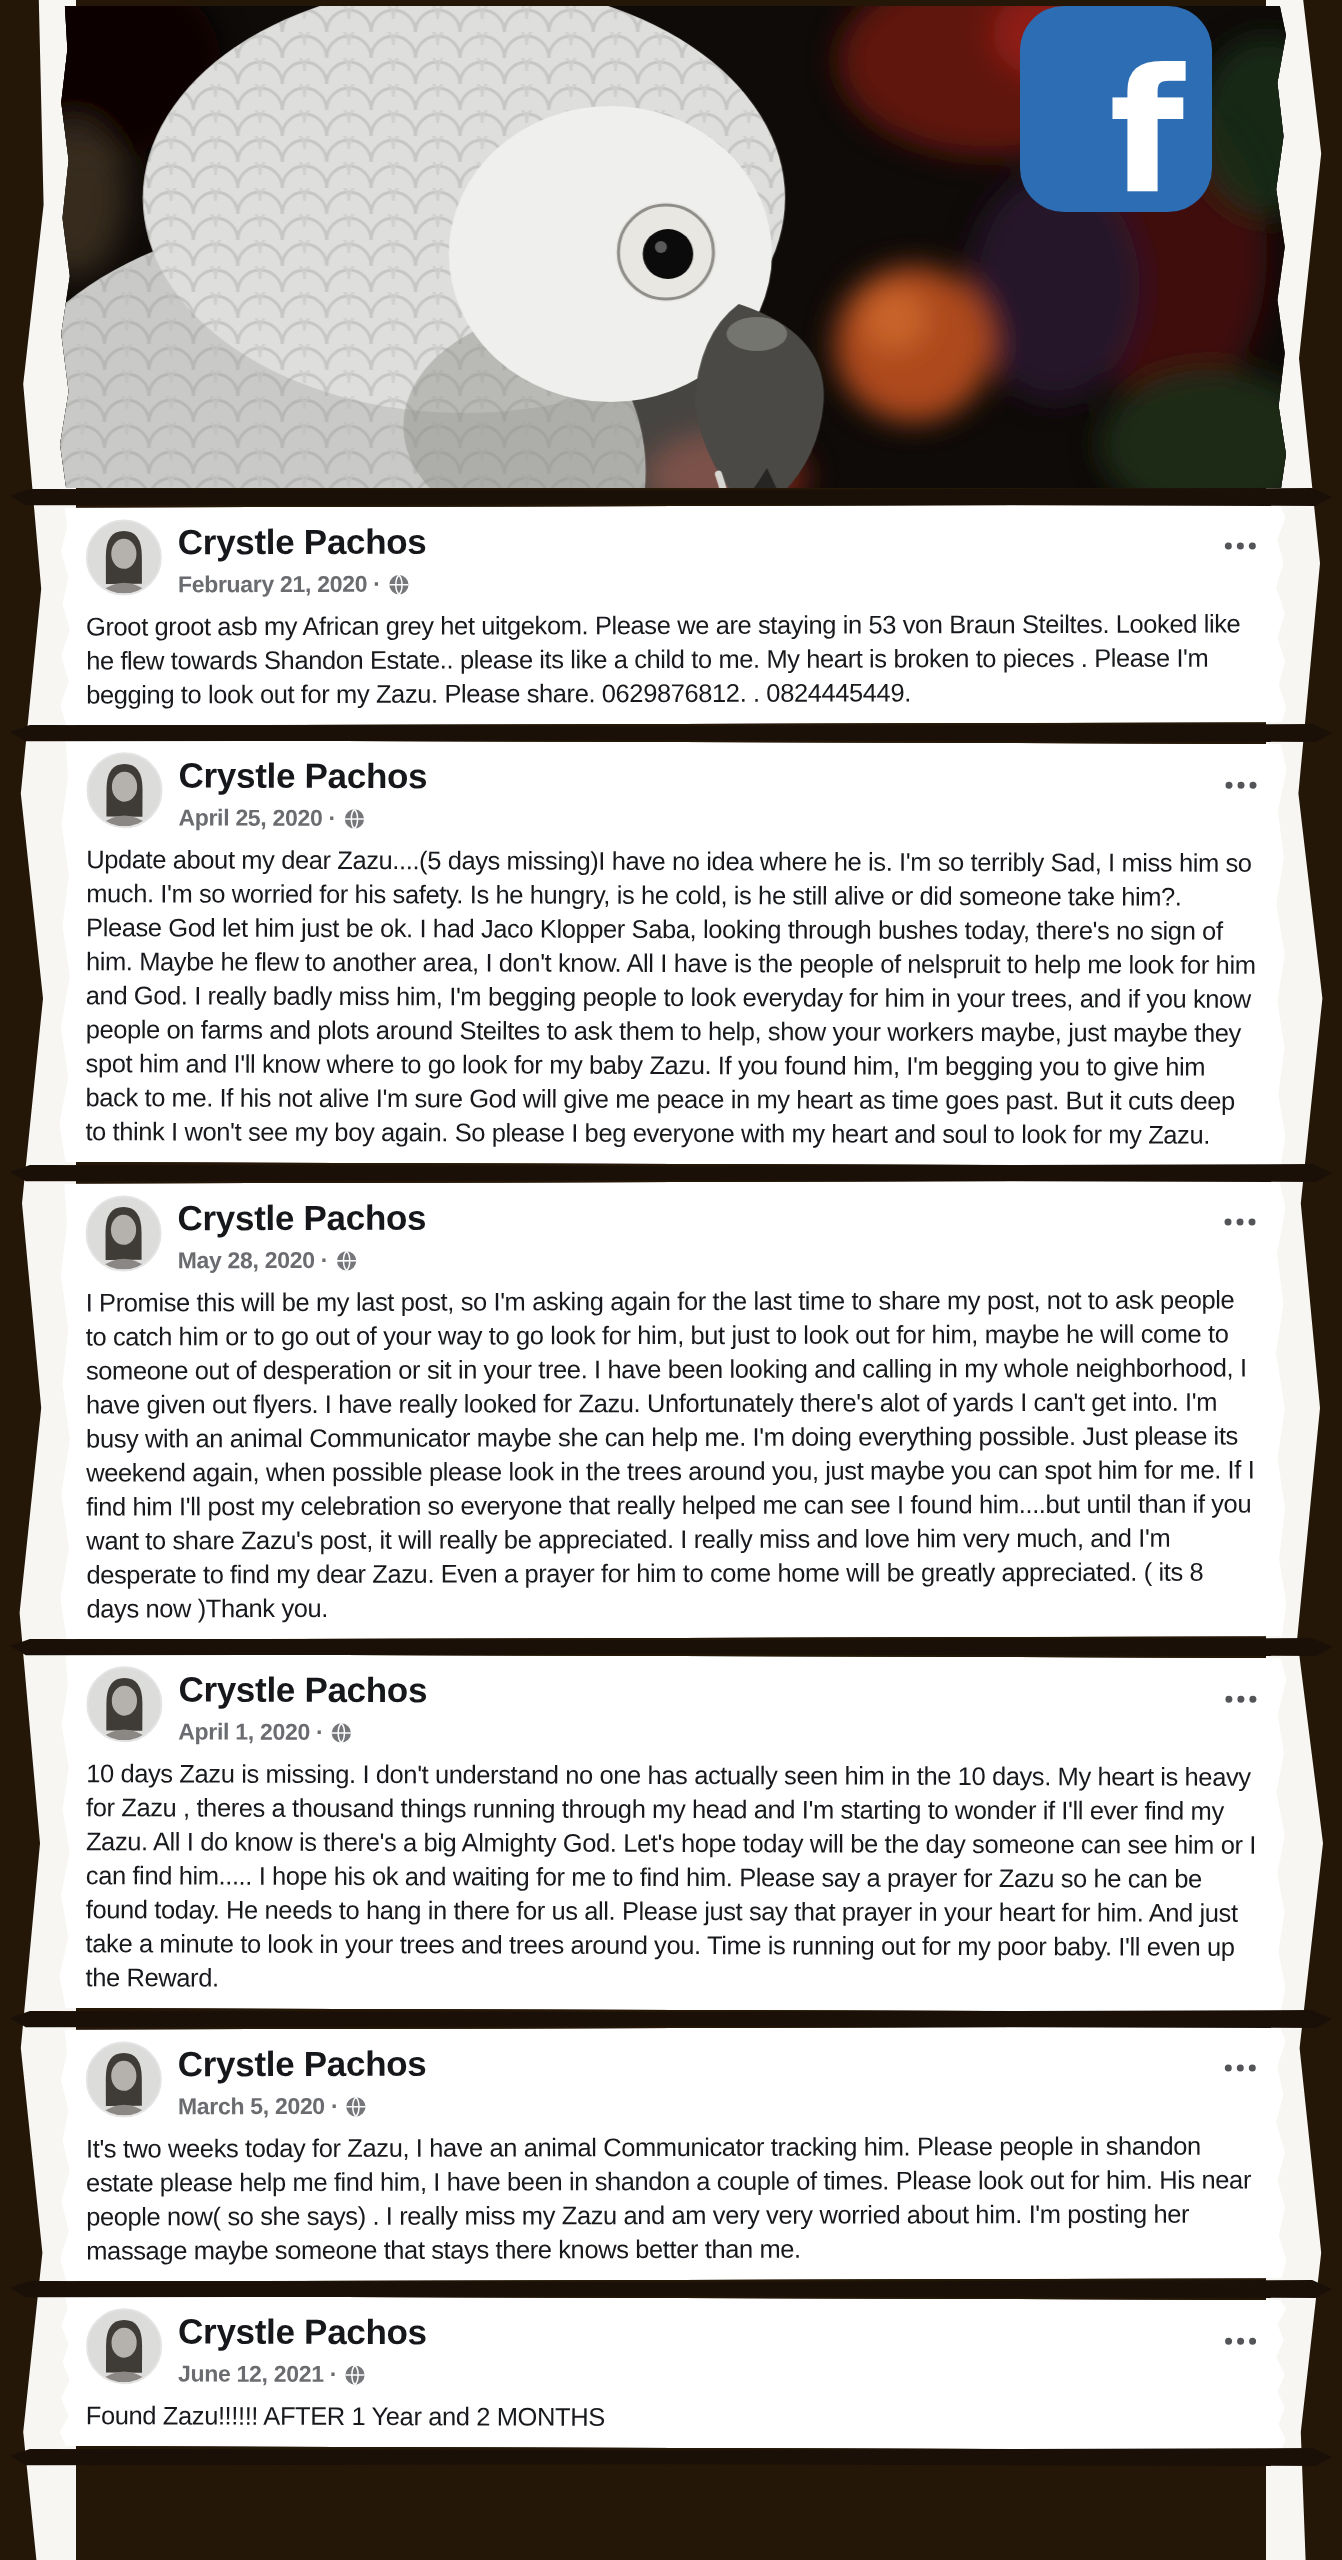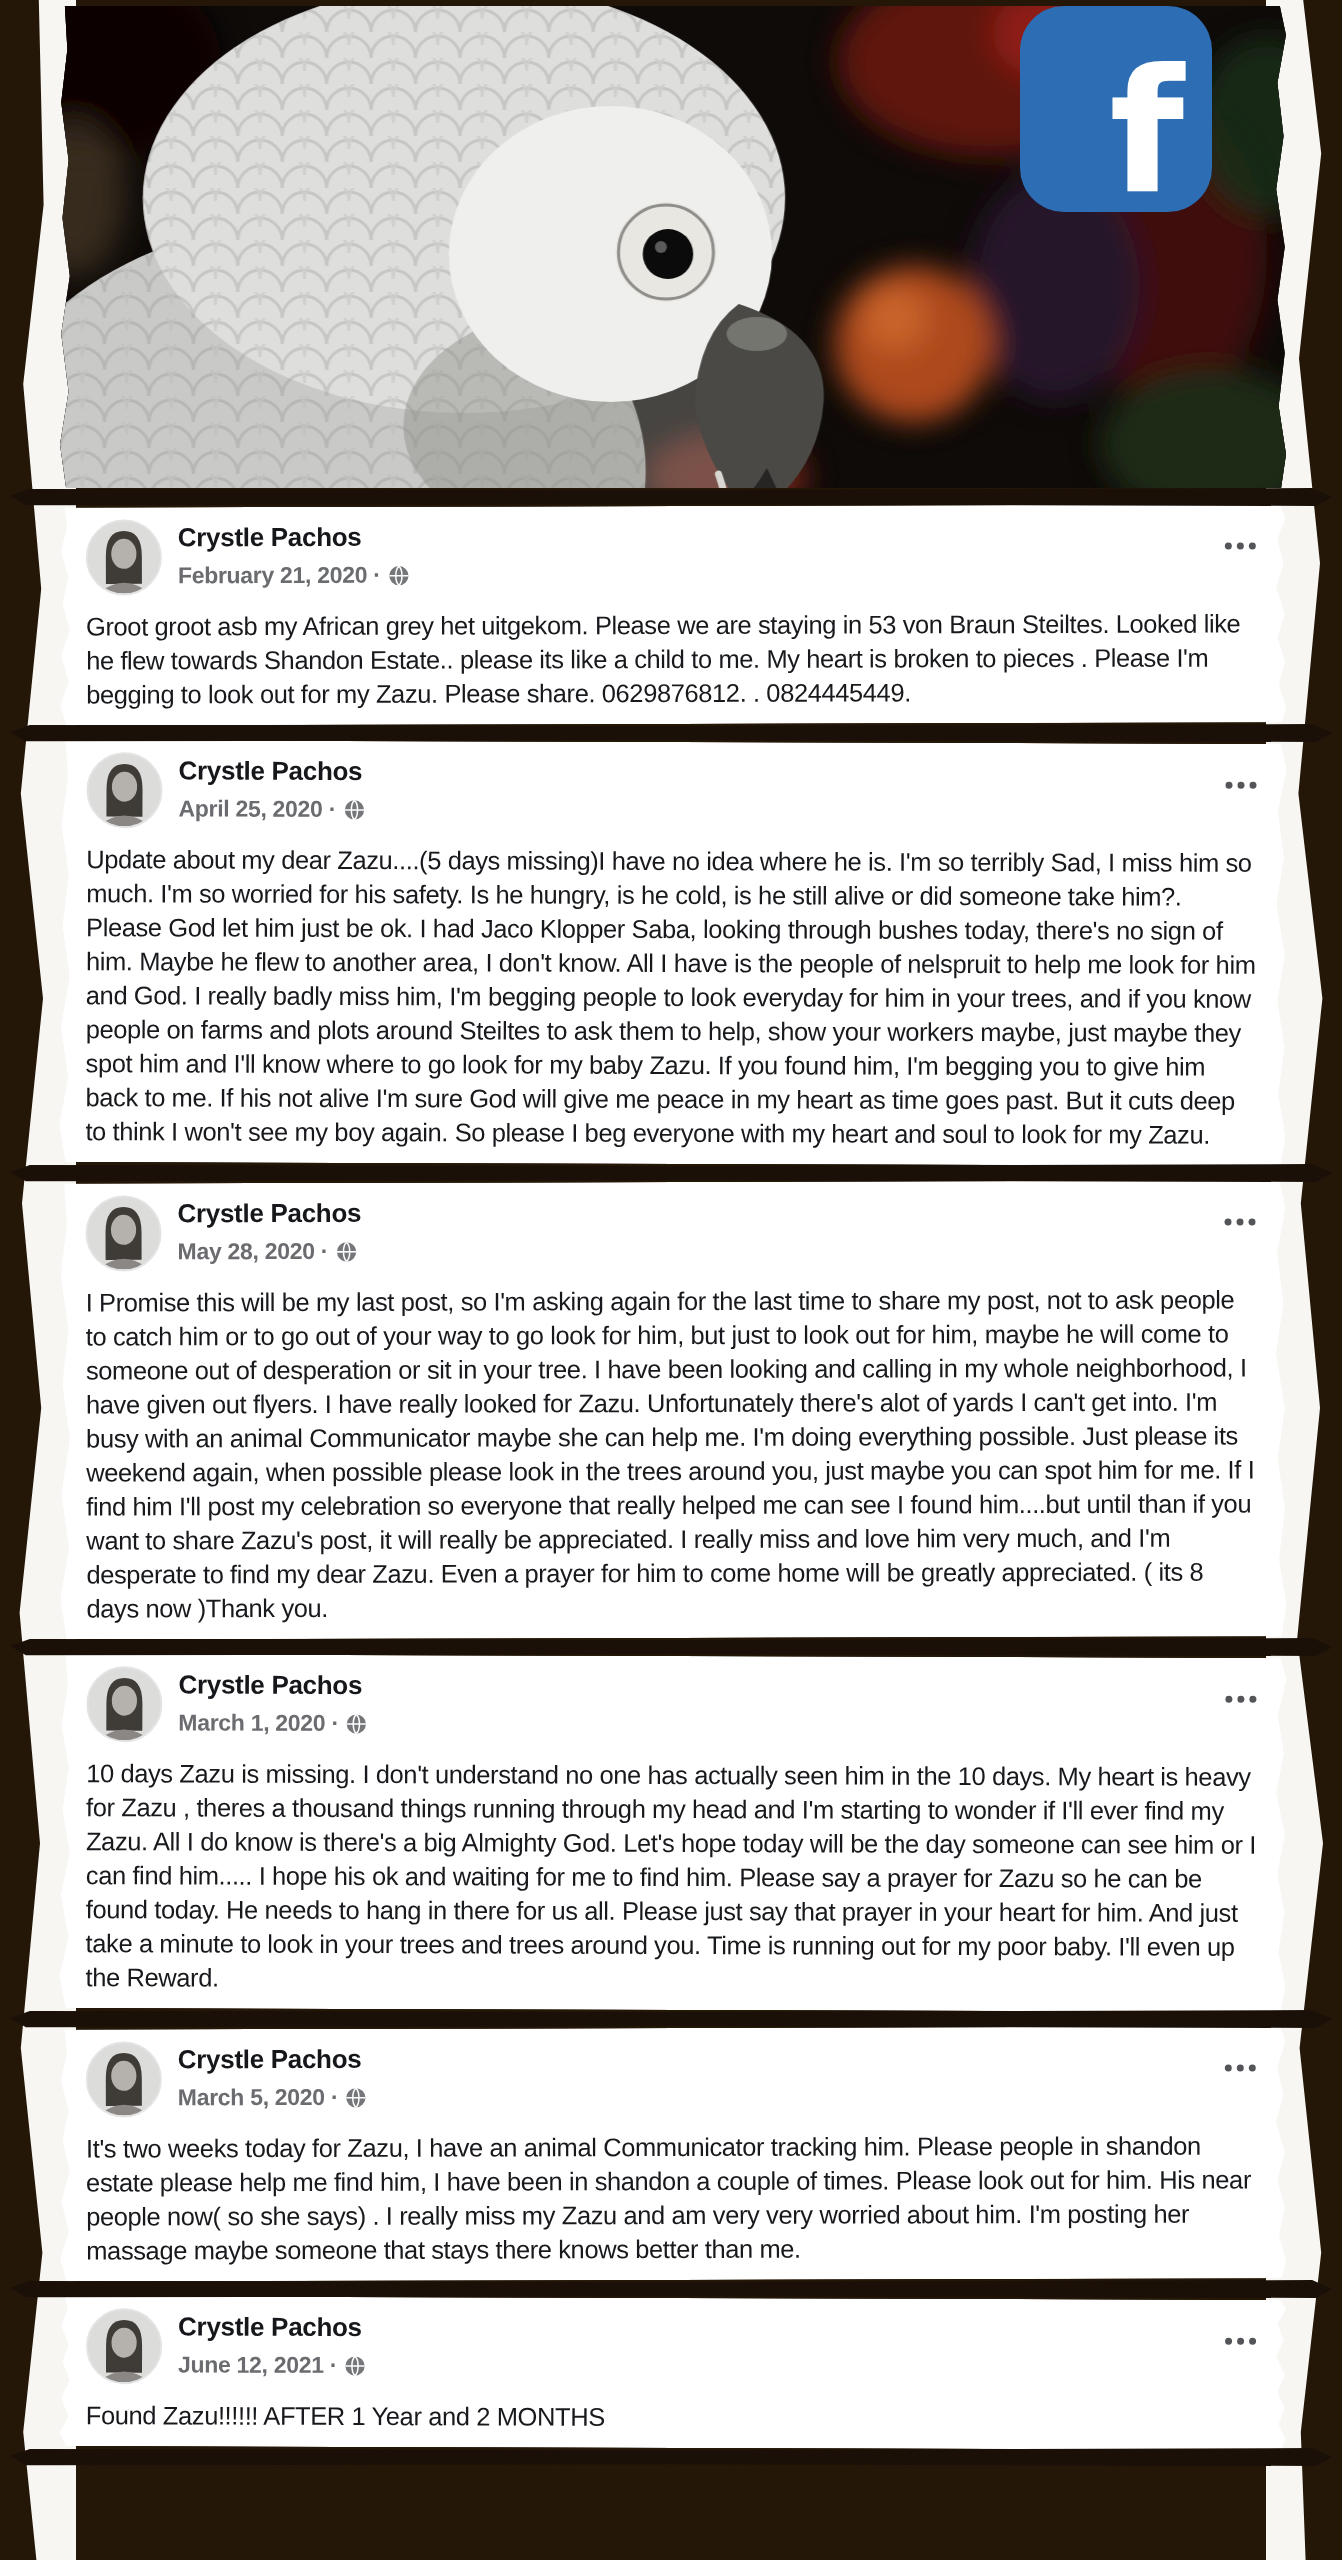--- a/index.html
+++ b/index.html
@@ -31,21 +31,21 @@
     background:#2d6db3;overflow:hidden}
   .fb-f{position:absolute;right:28px;bottom:-6px;font-family:"DejaVu Sans",sans-serif;
     font-weight:bold;font-size:172px;line-height:1;color:#ffffff}
 
   .post{padding:8px 26px 14px}
   .p-head{position:relative;display:flex;align-items:flex-start;padding-top:4px;min-height:80px}
   .avatar{width:72px;height:72px;border-radius:50%;overflow:hidden;flex:0 0 72px;
     border:2px solid #e4e4e4;background:#d9d9d9}
   .avatar svg{display:block;width:100%;height:100%}
   .meta{margin-left:16px}
-  .author{font-size:26px;font-weight:bold;color:#15171a;letter-spacing:-0.3px;margin-top:3px}
+  .author{font-size:35px;font-weight:bold;color:#15171a;letter-spacing:-0.3px;margin-top:3px}
   .dateline{display:flex;align-items:center;gap:7px;margin-top:9px;
     font-size:23px;font-weight:bold;color:#6a6c70;letter-spacing:-0.3px}
   .globe{width:22px;height:22px;flex:0 0 22px}
   .menu{position:absolute;right:4px;top:30px;display:flex;gap:5px;cursor:pointer}
   .menu i{display:block;width:7px;height:7px;border-radius:50%;background:#535559}
   .p-text{margin-top:10px;font-size:25.5px;line-height:34px;letter-spacing:-0.4px;color:#17191c}
 
   .rot-a{transform:rotate(-0.15deg)}
   .rot-b{transform:rotate(0.18deg)}
 </style>
@@ -201,21 +201,21 @@
       <svg viewBox="0 0 60 60">
           <circle cx="30" cy="30" r="30" fill="#dcdcda"></circle>
           <path d="M15 29 Q15 8 30 8 Q45 8 45 29 L45 52 L15 52 Z" fill="#3f3b36"></path>
           <ellipse cx="30" cy="27" rx="10.5" ry="12.5" fill="#b5b2ad"></ellipse>
           <path d="M8 60 Q30 42 52 60 Z" fill="#8a8784"></path>
         </svg>
     </div>
     <div class="meta">
       <div class="author">Crystle Pachos</div>
       <div class="dateline">
-        <span>March 1, 2020 ·</span>
+        <span>April 1, 2020 ·</span>
         <svg class="globe" viewBox="0 0 16 16">
             <circle cx="8" cy="8" r="7" fill="#75777a"></circle>
             <path d="M1 8h14M8 1c3 2.5 3 11.5 0 14M8 1c-3 2.5-3 11.5 0 14" stroke="#fff" stroke-width="1.1" fill="none"></path>
           </svg>
       </div>
     </div>
     <div class="menu">
         <i></i>
         <i></i>
         <i></i>

